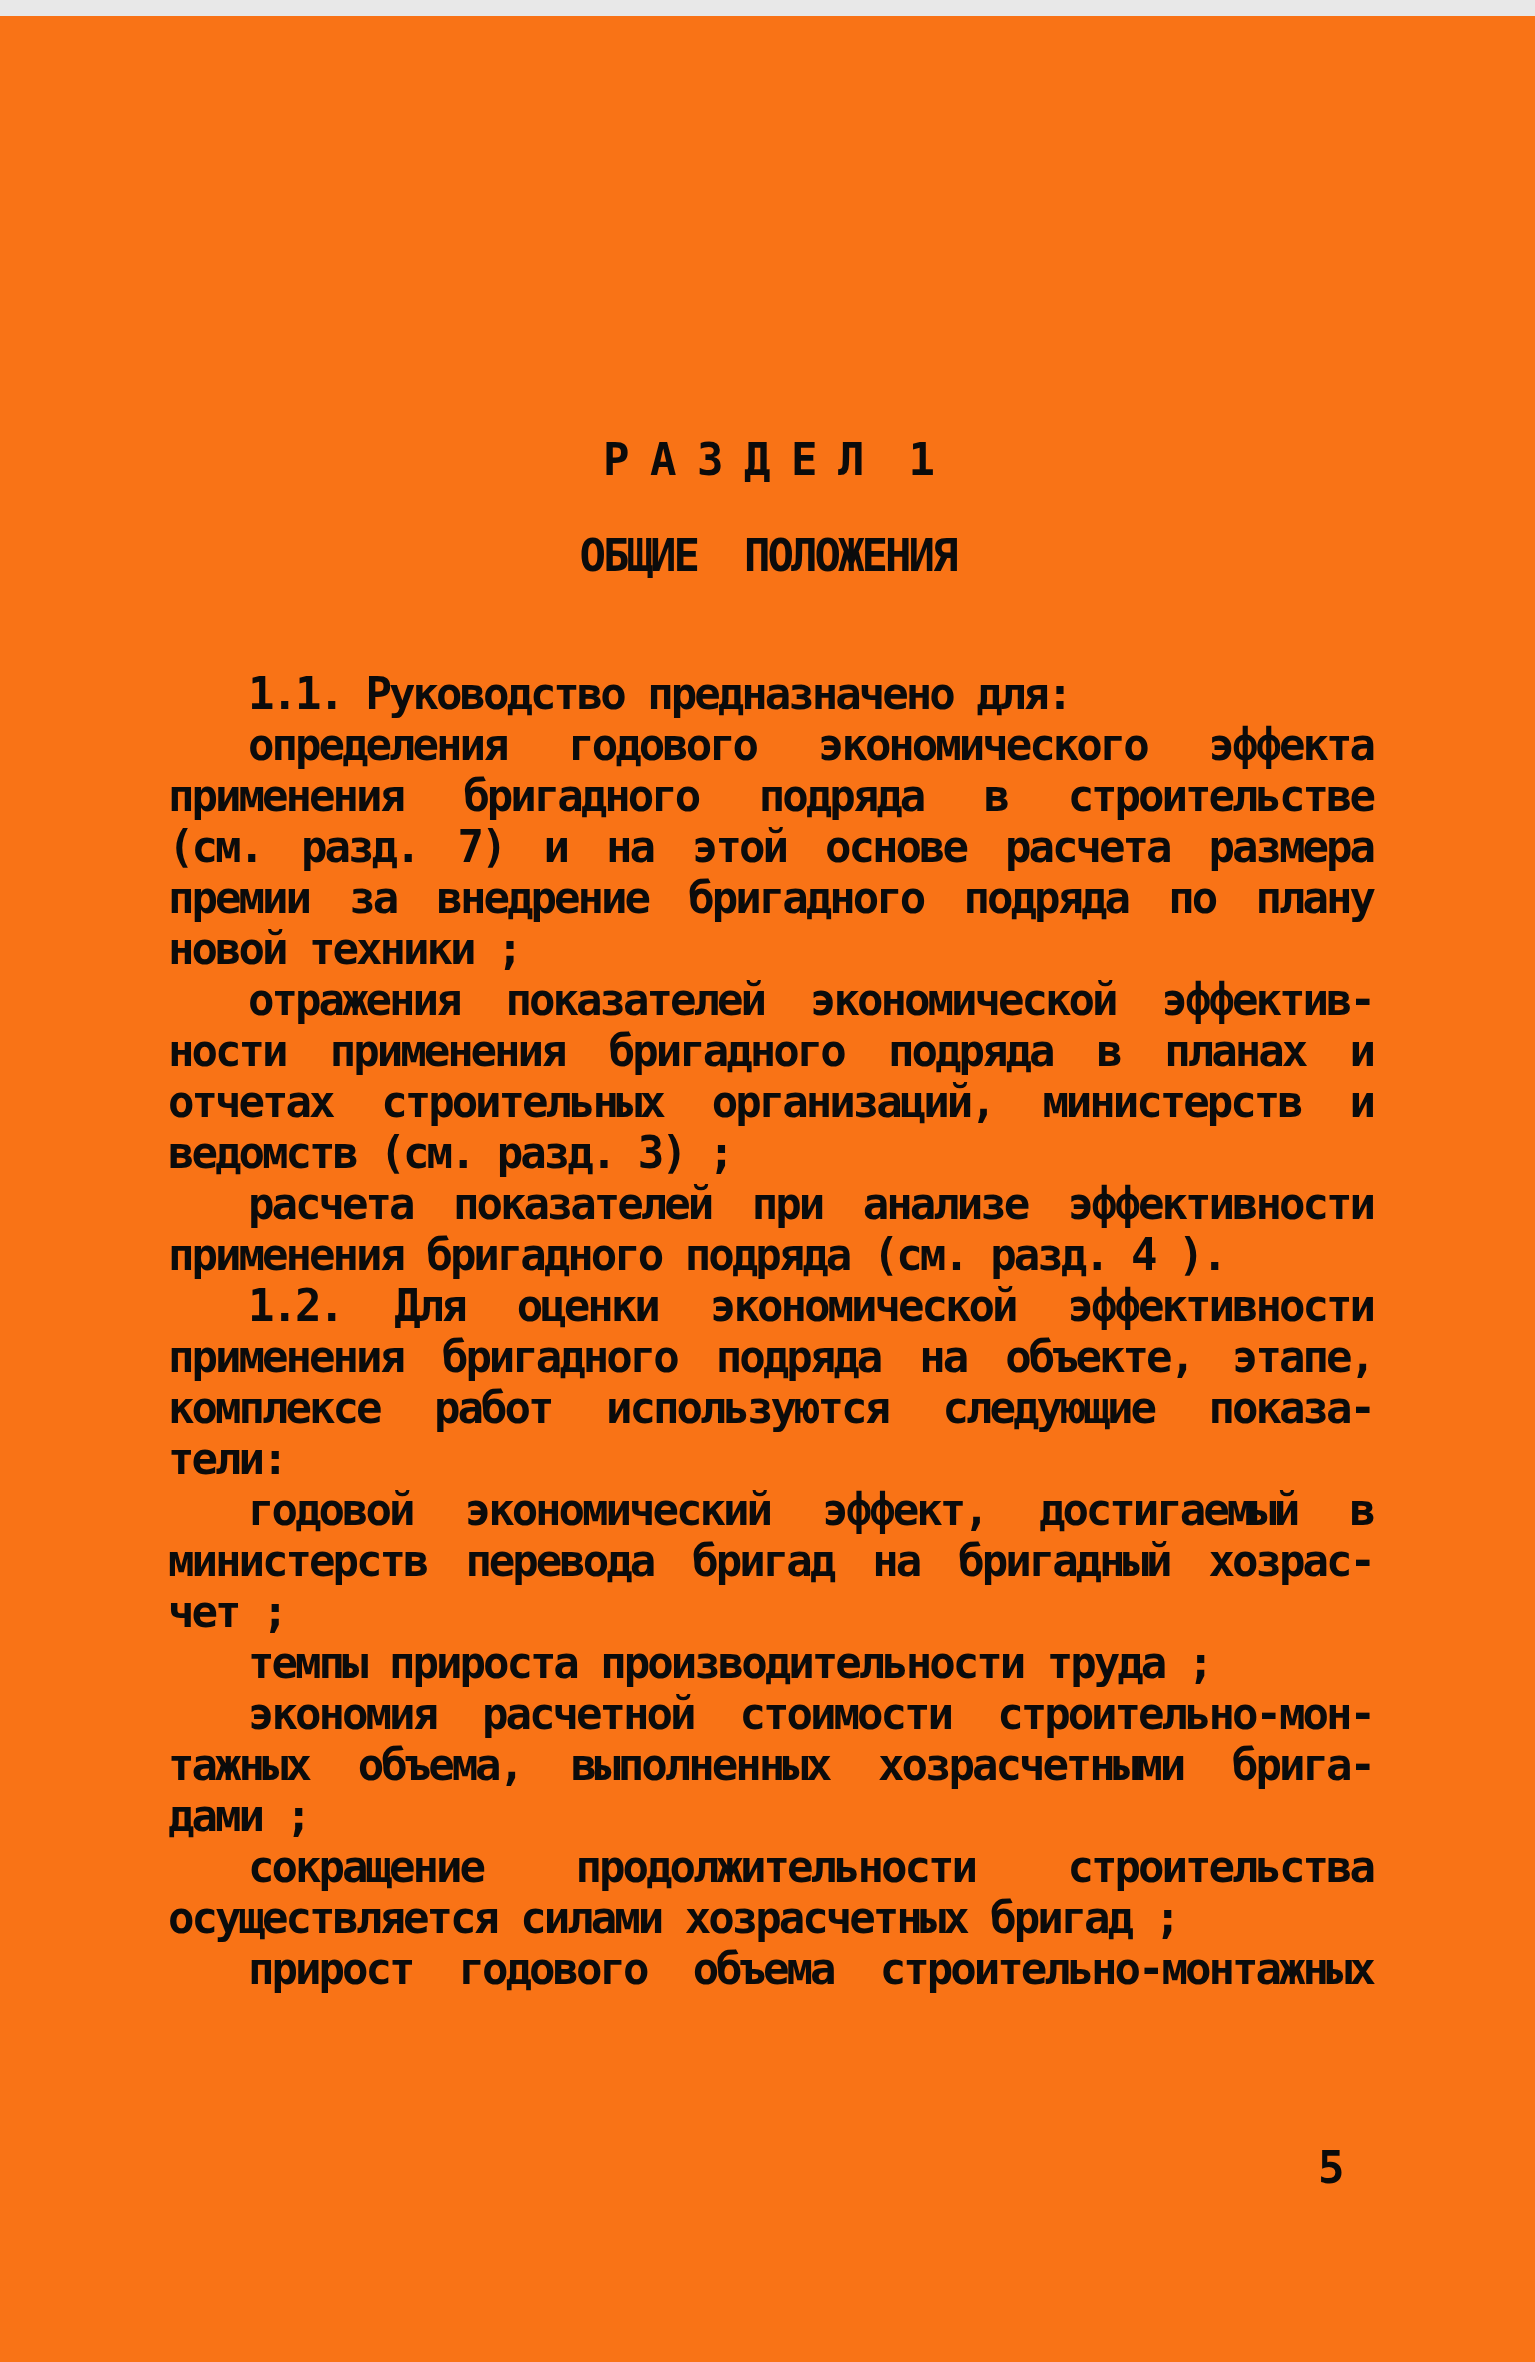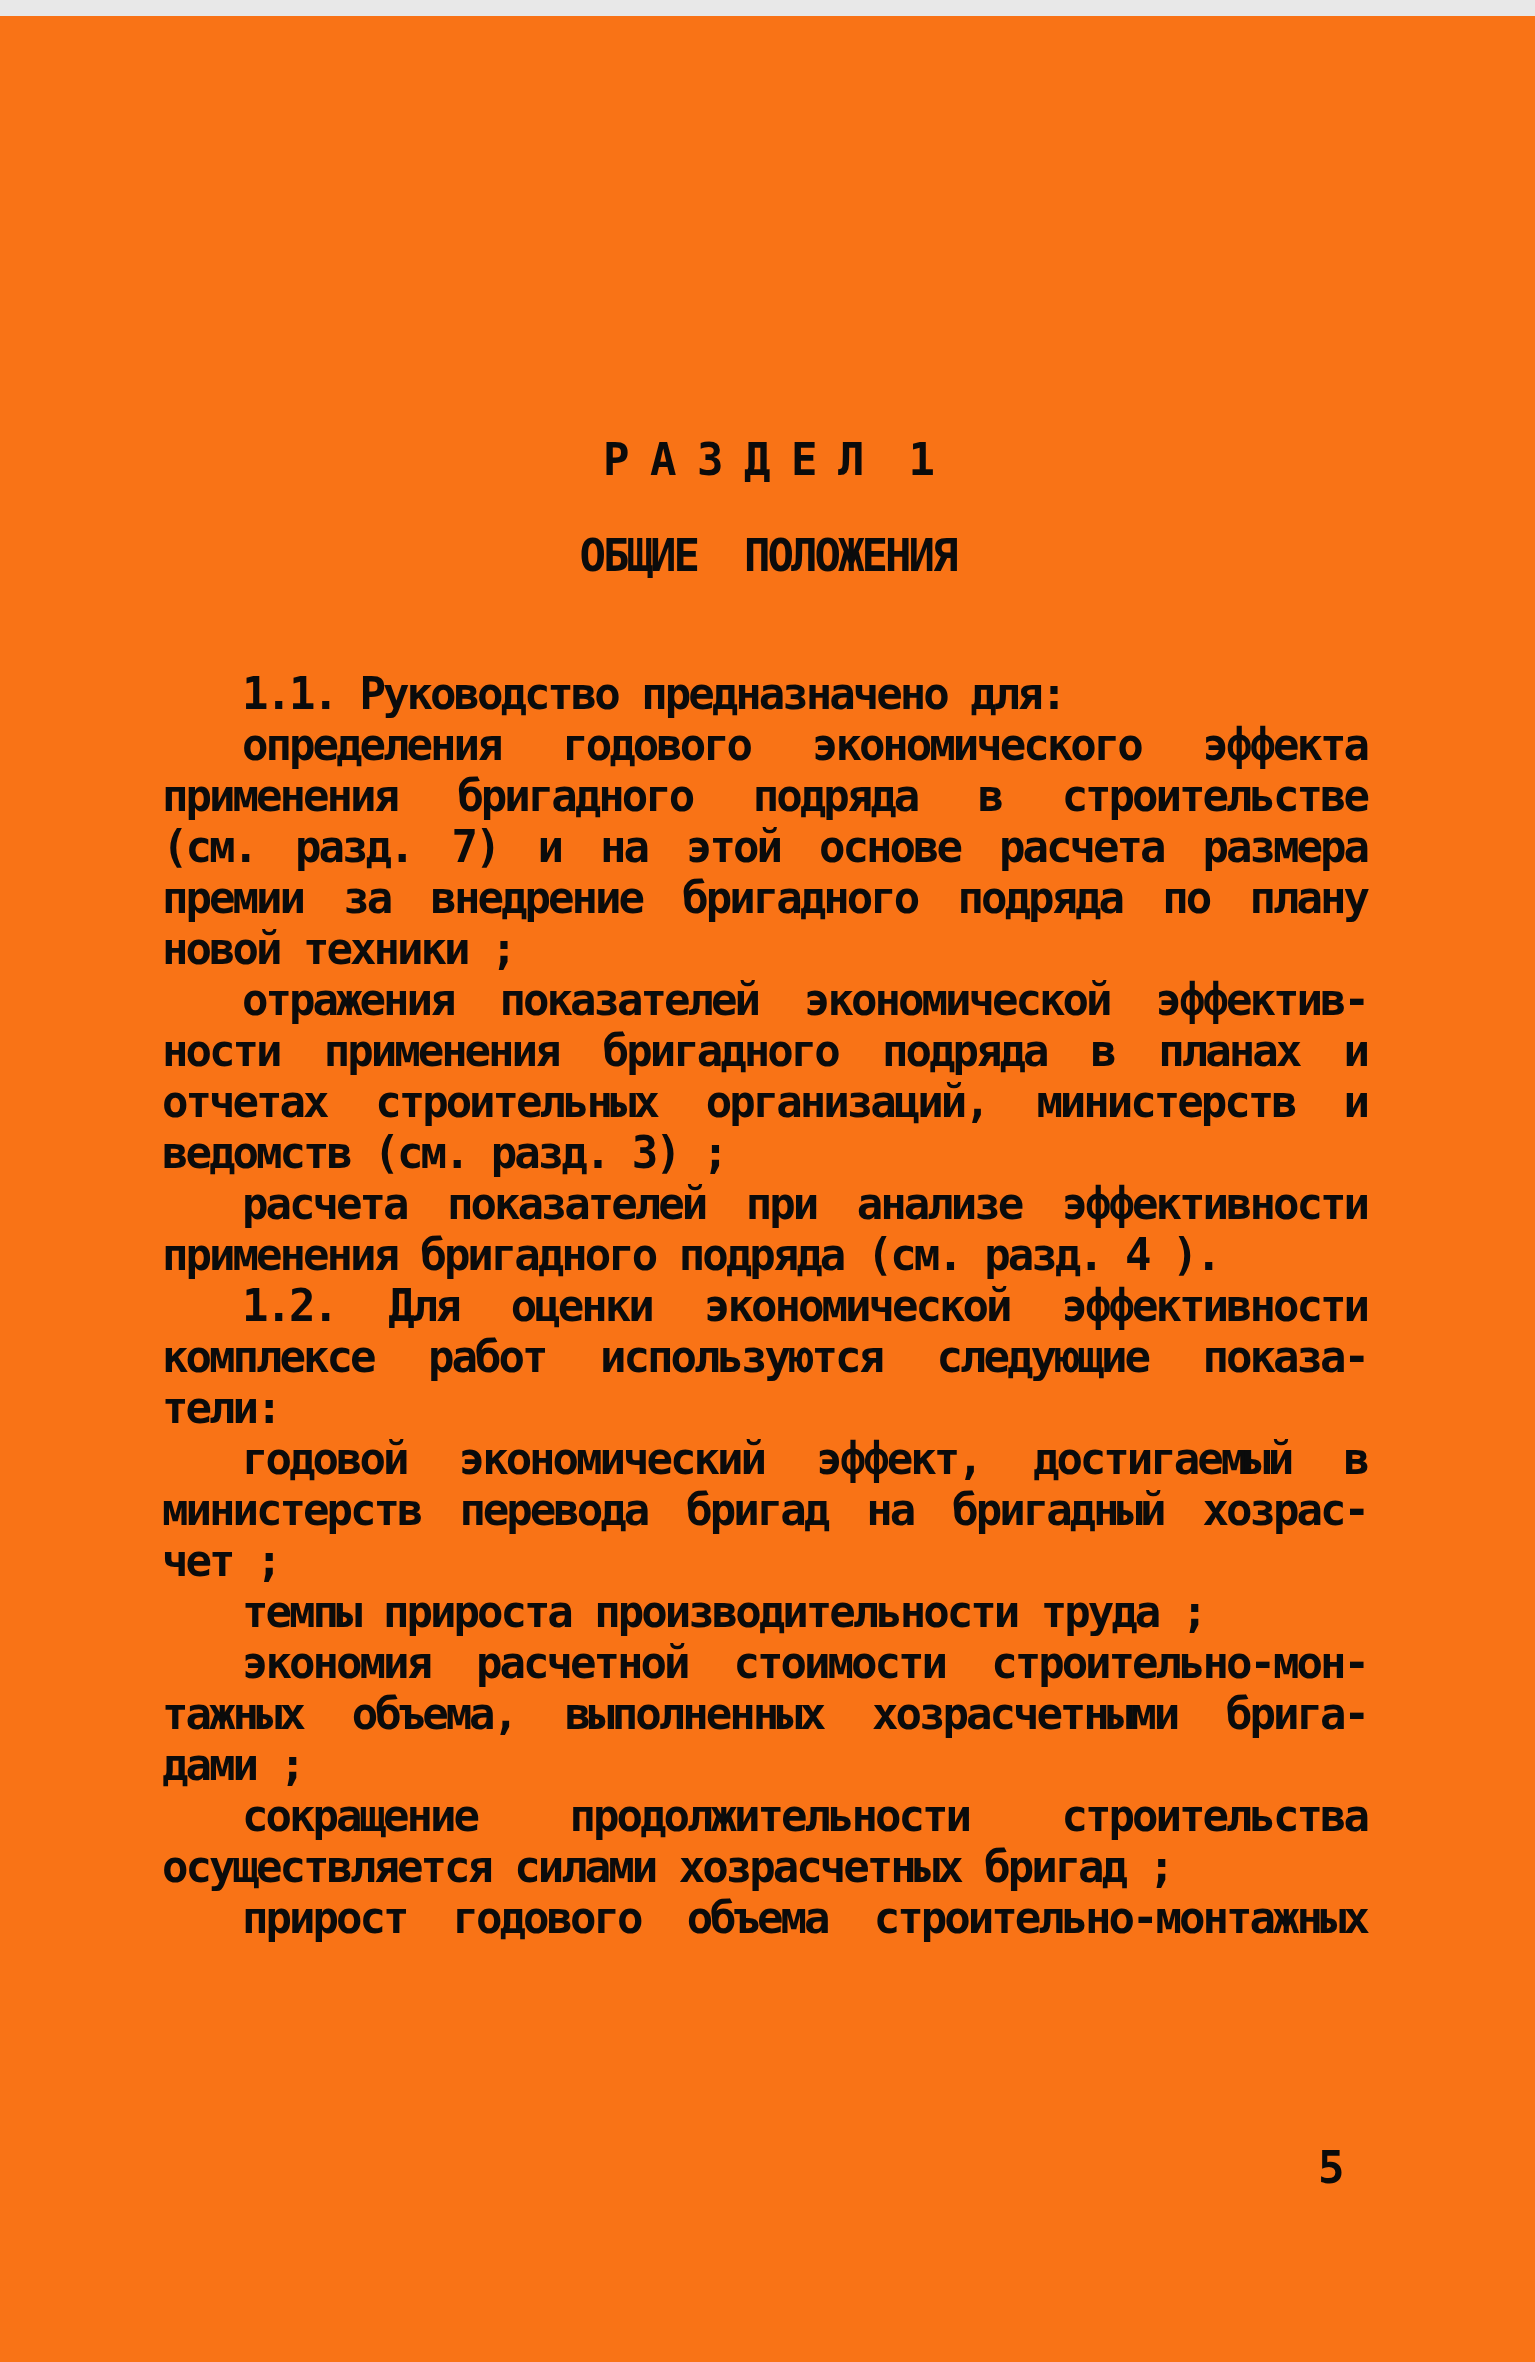--- a/index.html
+++ b/index.html
@@ -25,21 +25,21 @@
     width: 1535px;
     text-align: center;
     font-size: 44px;
     line-height: 52px;
     white-space: pre;
   }
   .heading.title { top: 418px; }
   .heading.subtitle { top: 514px; text-align: center; }
   .body-block {
     position: absolute;
-    left: 162px;
+    left: 168px;
     top: 652px;
     width: 1205px;
     font-size: 44px;
     line-height: 51px;
   }
   .line {
     height: 51px;
     white-space: pre;
     text-align: left;
   }
@@ -72,20 +72,21 @@
       <div class="line justify">(см. разд. 7) и на этой основе расчета размера</div>
       <div class="line justify">премии за внедрение бригадного подряда по плану</div>
       <div class="line">новой техники ;</div>
       <div class="line indent justify">отражения показателей экономической эффектив-</div>
       <div class="line justify">ности применения бригадного подряда в планах и</div>
       <div class="line justify">отчетах строительных организаций, министерств и</div>
       <div class="line">ведомств (см. разд. 3) ;</div>
       <div class="line indent justify">расчета показателей при анализе эффективности</div>
       <div class="line">применения бригадного подряда (см. разд. 4 ).</div>
       <div class="line indent justify">1.2. Для оценки экономической эффективности</div>
+      <div class="line justify">применения бригадного подряда на объекте, этапе,</div>
       <div class="line justify">комплексе работ используются следующие показа-</div>
       <div class="line">тели:</div>
       <div class="line indent justify">годовой экономический эффект, достигаемый в</div>
       <div class="line justify">министерств перевода бригад на бригадный хозрас-</div>
       <div class="line">чет ;</div>
       <div class="line indent">темпы прироста производительности труда ;</div>
       <div class="line indent justify">экономия расчетной стоимости строительно-мон-</div>
       <div class="line justify">тажных объема, выполненных хозрасчетными брига-</div>
       <div class="line">дами ;</div>
       <div class="line indent justify">сокращение продолжительности строительства</div>

